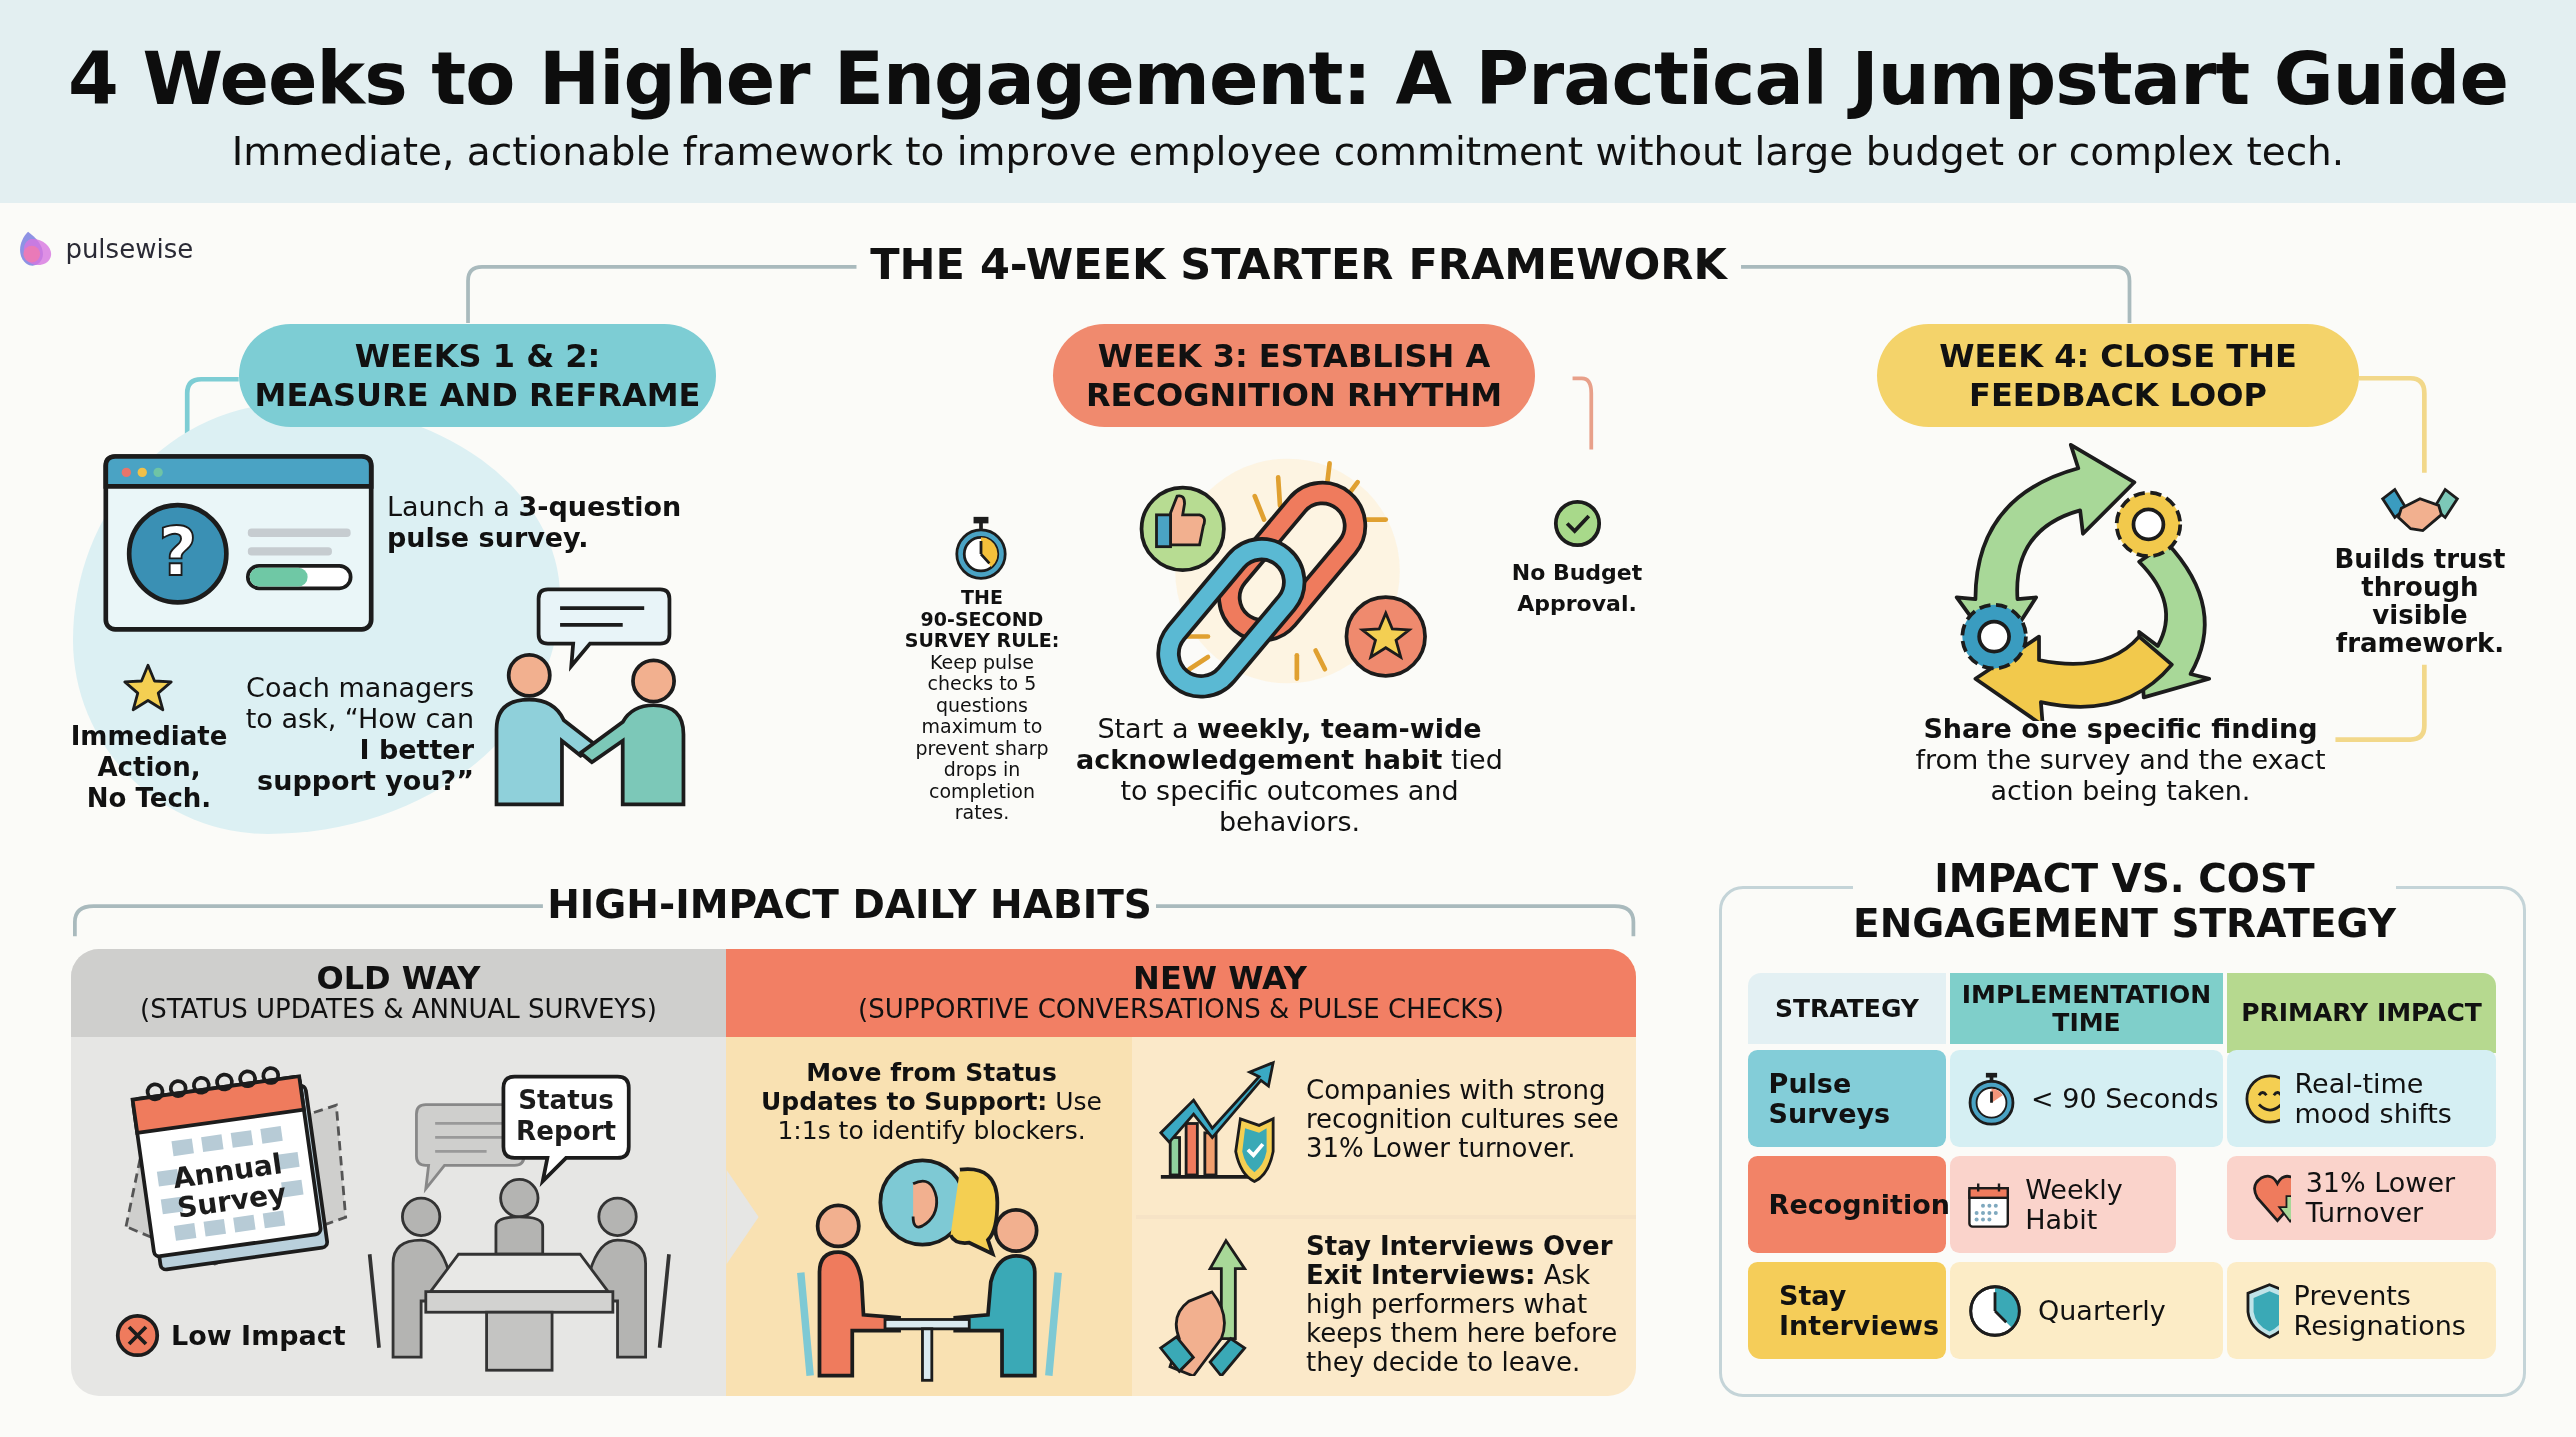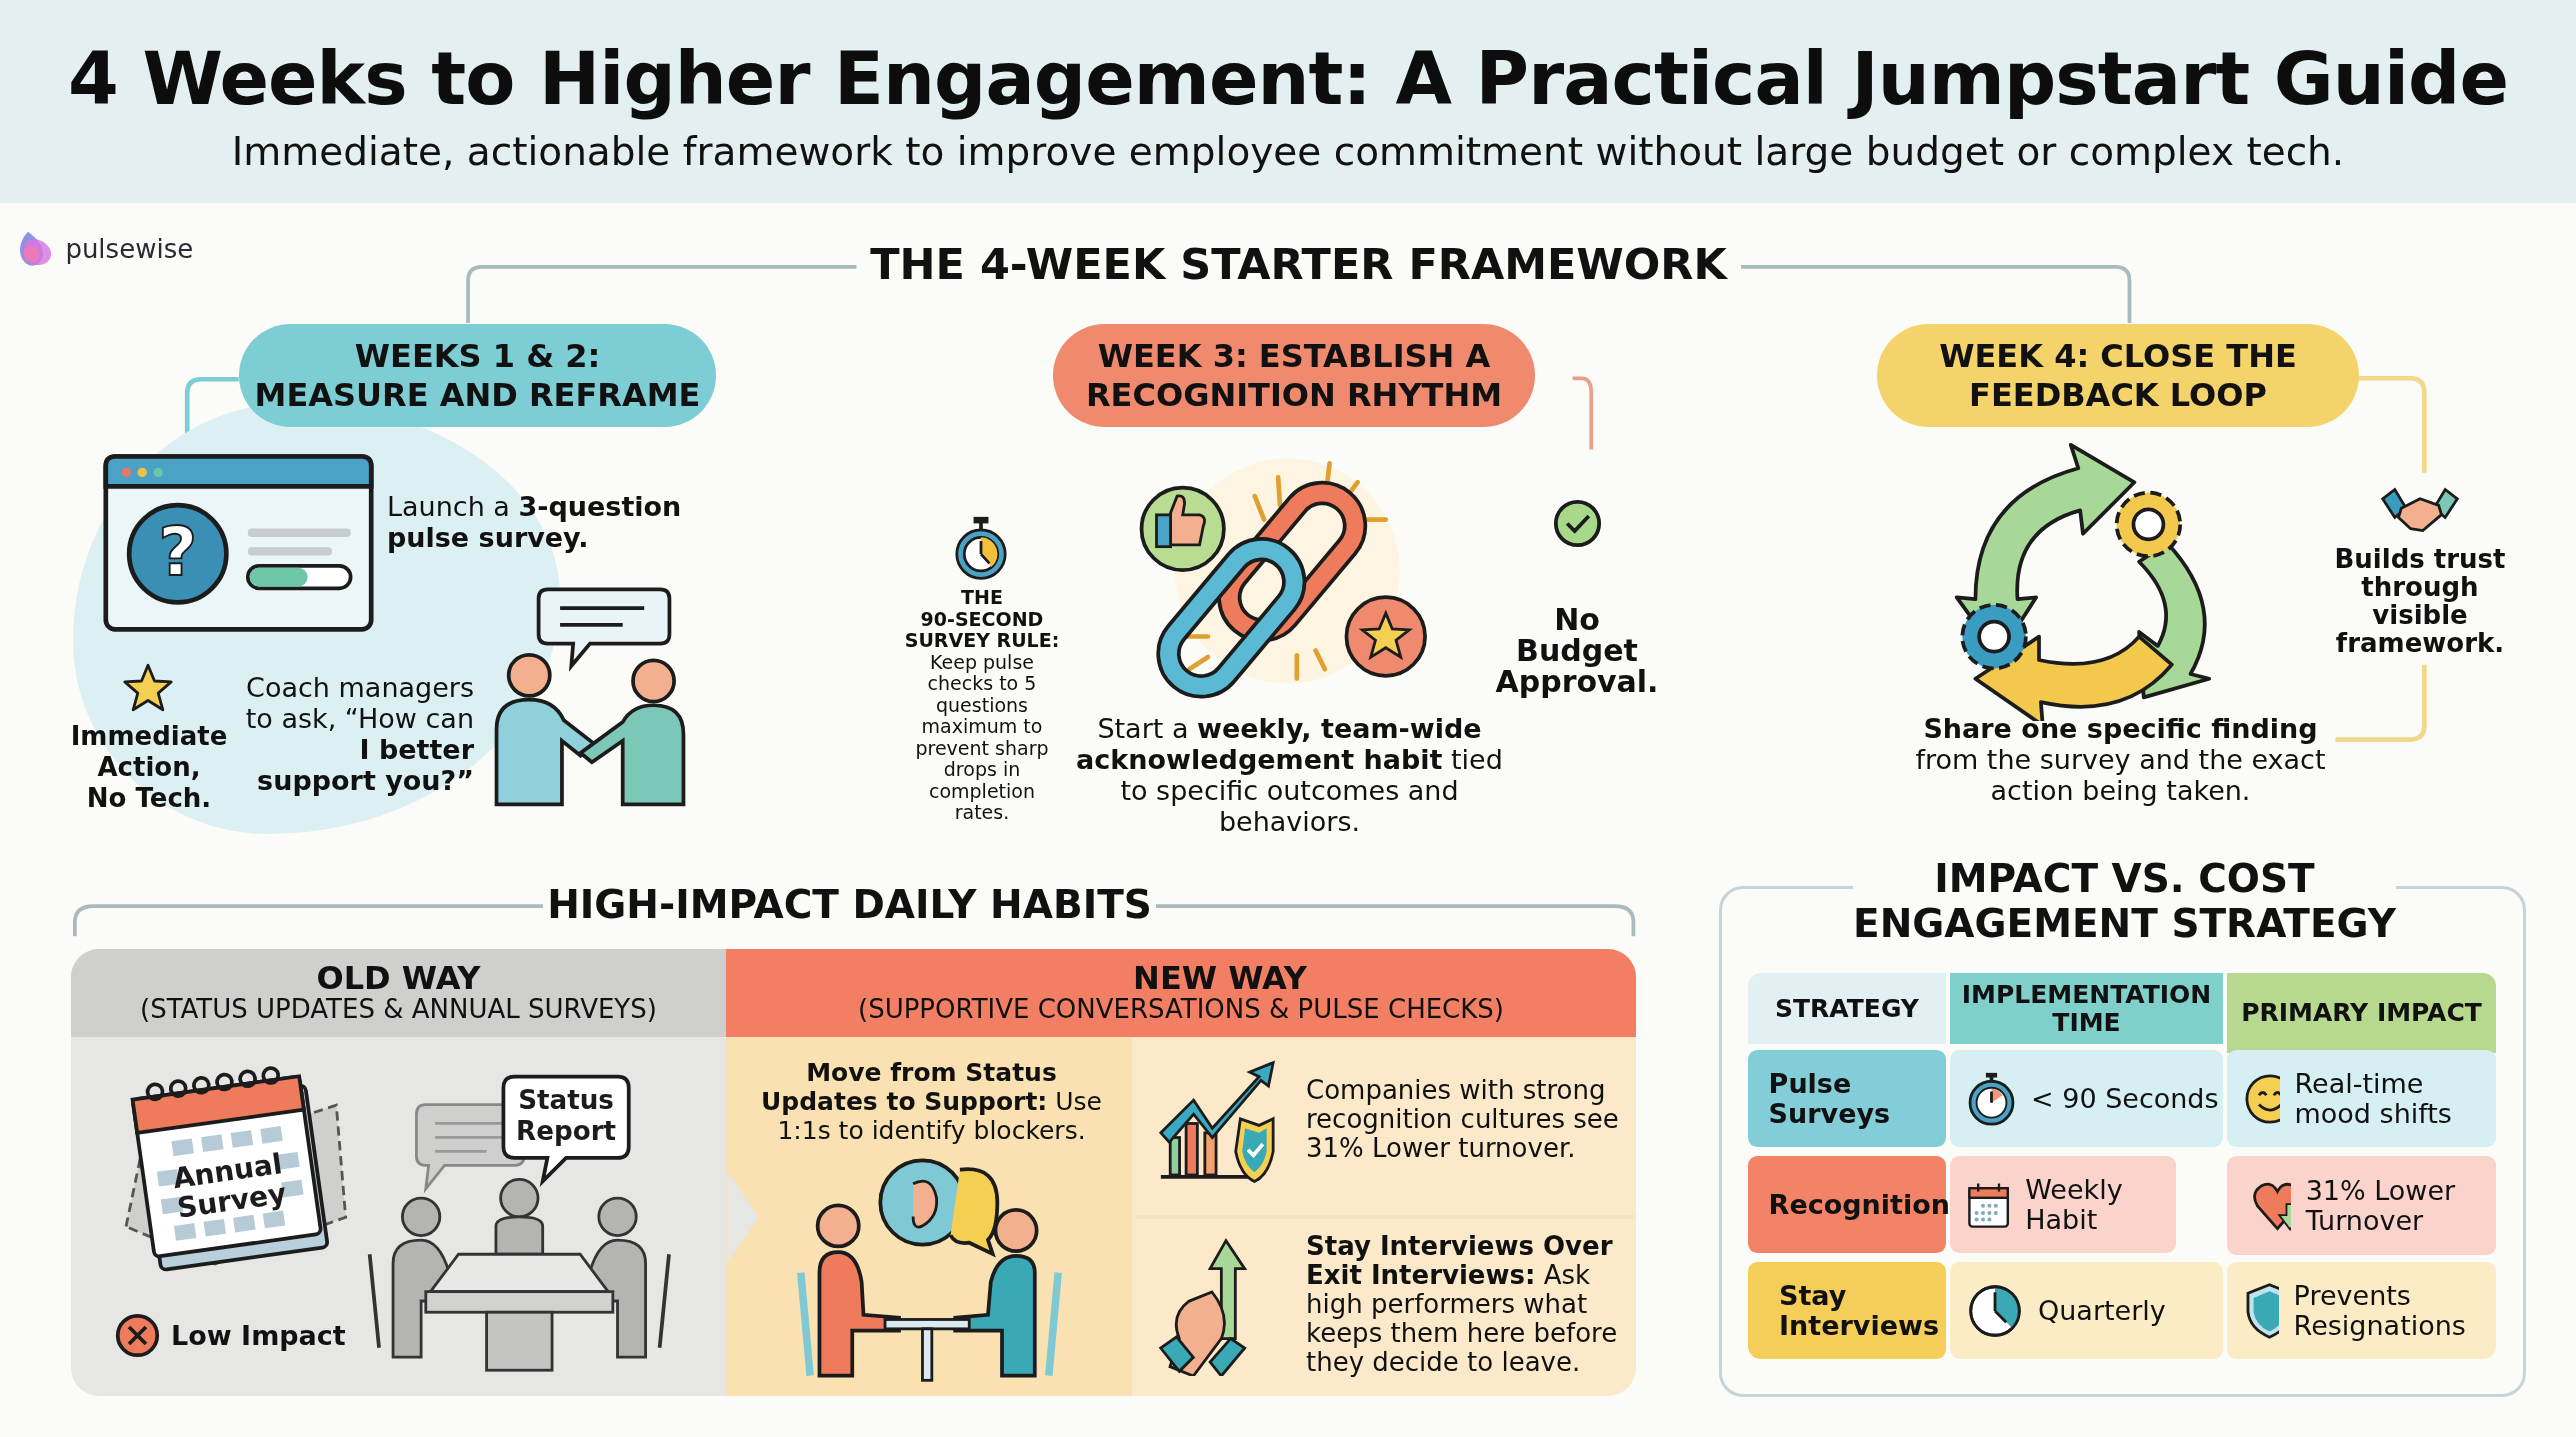--- a/index.html
+++ b/index.html
@@ -170,21 +170,21 @@
 </svg>
 
 <div class="abs txt center" style="left:1067px;top:713px;width:445px;">
   <span>Start a </span><span class="bold">weekly, team-wide acknowledgement habit</span><span> tied to specific outcomes and behaviors.</span>
 </div>
 
 <svg class="abs" style="left:1553px;top:499px" width="49" height="49" viewBox="0 0 52 52">
   <circle cx="26" cy="26" r="23" fill="#a8d98a" stroke="#1c1c1c" stroke-width="4"></circle>
   <path d="M15 26 L23 34 L38 18" stroke="#1c1c1c" stroke-width="4" fill="none"></path>
 </svg>
-<div class="abs txt bold center" style="left:1493px;top:557px;width:168px;font-size:30px;margin-top:47px;">
+<div class="abs txt bold center" style="left:1493px;top:557px;width:168px;font-size:22px;">
   <div>No Budget</div>
   <div>Approval.</div>
 </div>
 
 <div class="abs pill pill-yellow" style="left:1877px;top:324px;width:482px;height:103px;flex-direction:column;">
   <span>WEEK 4: CLOSE THE</span>
   <span>FEEDBACK LOOP</span>
 </div>
 
 <svg class="abs" style="left:1938px;top:440px" width="318" height="281" viewBox="0 0 340 300">
@@ -380,21 +380,21 @@
           <circle cx="20" cy="41" r="2.5"></circle>
           <circle cx="28" cy="41" r="2.5"></circle>
           <circle cx="36" cy="41" r="2.5"></circle>
           <circle cx="12" cy="49" r="2.5"></circle>
           <circle cx="20" cy="49" r="2.5"></circle>
           <circle cx="28" cy="49" r="2.5"></circle>
         </g>
       </svg>
     <span>Weekly Habit</span>
   </div>
-  <div class="cell" style="left:2227px;top:1156px;width:269px;height:99px;background:#fad3cb;padding-left:25px;gap:15px;">
+  <div class="cell" style="left:2227px;top:1156px;width:269px;height:84px;background:#fad3cb;padding-left:25px;gap:15px;">
     <svg width="56" height="56" viewBox="0 0 42.6562 60">
         <path d="M28 55 L6 30 Q-2 16 10 8 Q22 2 28 14 Q34 2 46 8 Q58 16 50 30 Z" fill="#ef7b5d" stroke="#1c1c1c" stroke-width="3"></path>
         <path d="M38 28 L46 28 L46 40 L54 40 L42 56 L30 40 L38 40 Z" fill="#a8d898" stroke="#1c1c1c" stroke-width="2"></path>
       </svg>
     <span>31% Lower Turnover</span>
   </div>
 
   <div class="cell" style="left:1748px;top:1262px;width:198px;height:97px;background:#f5cd59;padding-left:31px;font-weight:700;border-radius:9.4px 9.4px 9.4px 13px;">Stay Interviews</div>
   <div class="cell" style="left:1950px;top:1262px;width:273px;height:97px;background:#fcecc6;padding-left:17px;gap:15px;">
     <svg width="56" height="56" viewBox="0 0 60 60">

